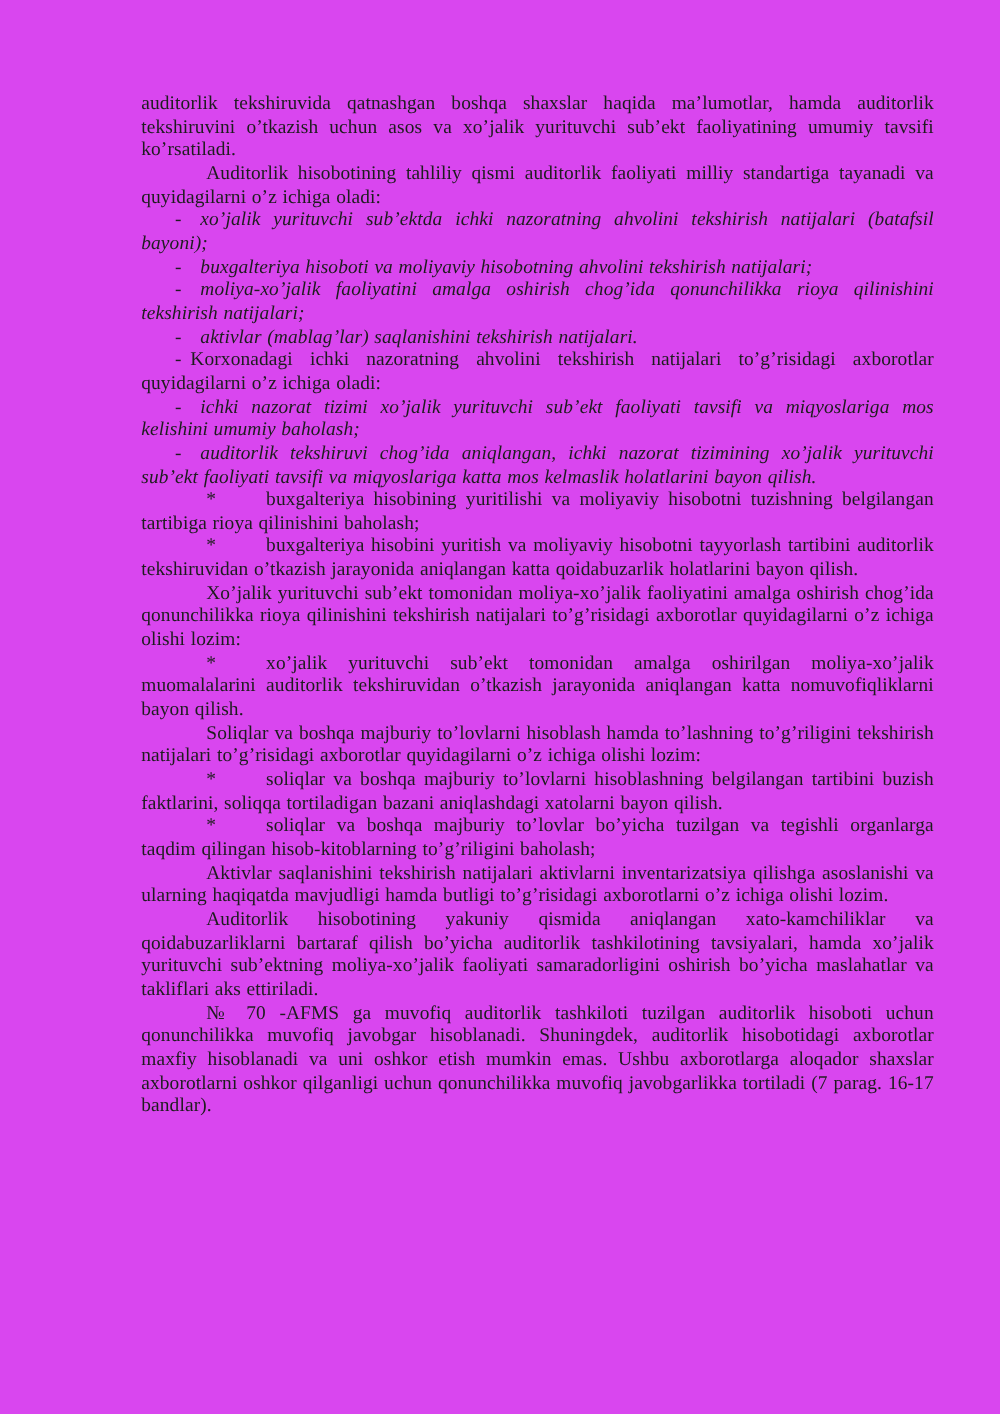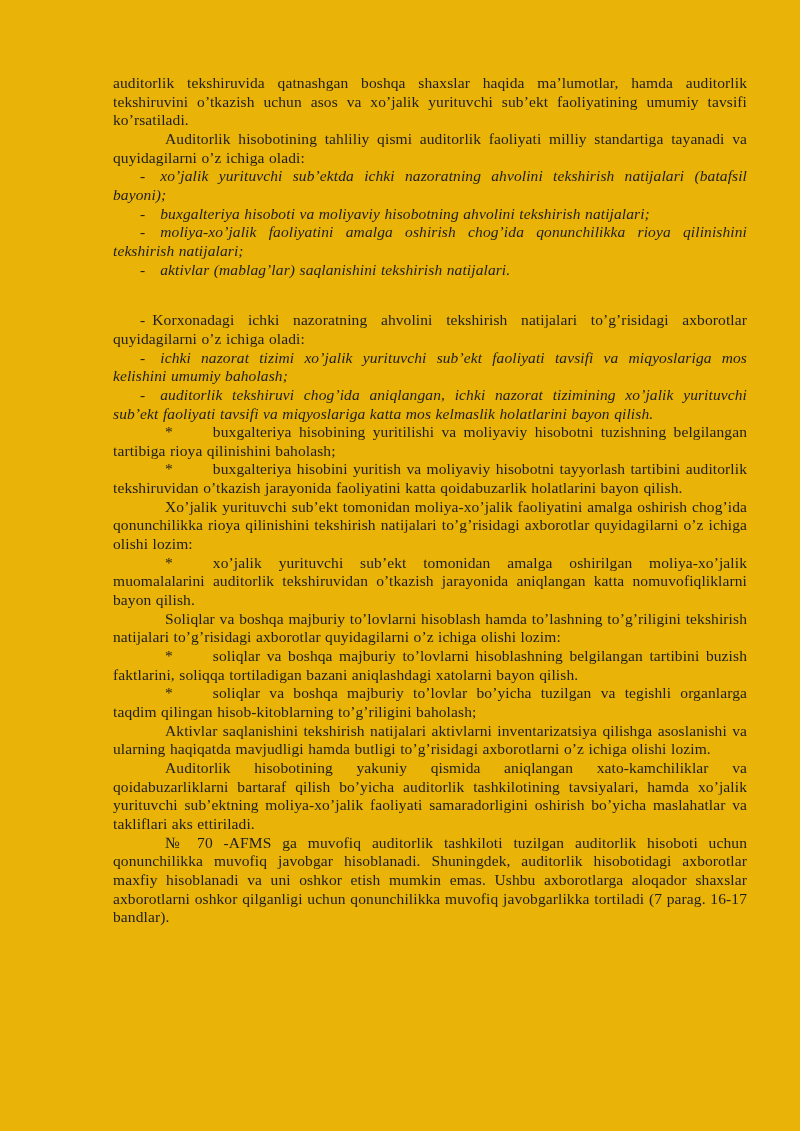--- a/index.html
+++ b/index.html
@@ -4,21 +4,21 @@
 <style>
   html, body {
     margin: 0;
     padding: 0;
     background: #fbfbf9;
   }
   .page {
     position: relative;
     width: 800px;
     height: 1131px;
-    background: #eab308;
+    background: #d946ef;
     overflow: hidden;
     font-family: "Liberation Serif", "DejaVu Serif", serif;
   }
   .text-block {
     position: absolute;
     left: 113px;
     top: 74px;
     width: 634px;
     font-size: 15.5px;
     line-height: 18.65px;
@@ -27,42 +27,42 @@
     letter-spacing: 0.1px;
     word-spacing: 0.5px;
   }
   .text-block p {
     margin: 0;
     padding: 0;
   }
   p.plain  { text-indent: 0; }
   p.indent { text-indent: 52px; }
   p.dash   { text-indent: 27px; font-style: italic; }
-  p.dash2  { text-indent: 27px; margin-top: 32px; }
+  p.dash2  { text-indent: 27px; }
   p.star   { text-indent: 52px; }
   p.dash  .bullet { padding-right: 15px; }
   p.dash2 .bullet { padding-right: 7px; }
   p.star  .bullet { padding-right: 40px; }
 </style>
 </head>
 <body>
 
 <div class="page">
   <div class="text-block" id="doc-text">
       <p class="plain"><span>auditorlik tekshiruvida qatnashgan boshqa shaxslar haqida ma’lumotlar, hamda auditorlik tekshiruvini o’tkazish uchun asos va xo’jalik yurituvchi sub’ekt faoliyatining umumiy tavsifi ko’rsatiladi.</span></p>
       <p class="indent"><span>Auditorlik hisobotining tahliliy qismi auditorlik faoliyati milliy standartiga tayanadi va quyidagilarni o’z ichiga oladi:</span></p>
       <p class="dash"><span class="bullet">-</span><span>xo’jalik yurituvchi sub’ektda ichki nazoratning ahvolini tekshirish natijalari (batafsil bayoni);</span></p>
       <p class="dash"><span class="bullet">-</span><span>buxgalteriya hisoboti va moliyaviy hisobotning ahvolini tekshirish natijalari;</span></p>
       <p class="dash"><span class="bullet">-</span><span>moliya-xo’jalik faoliyatini amalga oshirish chog’ida qonunchilikka rioya qilinishini tekshirish natijalari;</span></p>
       <p class="dash"><span class="bullet">-</span><span>aktivlar (mablag’lar) saqlanishini tekshirish natijalari.</span></p>
       <p class="dash2"><span class="bullet">-</span><span>Korxonadagi ichki nazoratning ahvolini tekshirish natijalari to’g’risidagi axborotlar quyidagilarni o’z ichiga oladi:</span></p>
       <p class="dash"><span class="bullet">-</span><span>ichki nazorat tizimi xo’jalik yurituvchi sub’ekt faoliyati tavsifi va miqyoslariga mos kelishini umumiy baholash;</span></p>
       <p class="dash"><span class="bullet">-</span><span>auditorlik tekshiruvi chog’ida aniqlangan, ichki nazorat tizimining xo’jalik yurituvchi sub’ekt faoliyati tavsifi va miqyoslariga katta mos kelmaslik holatlarini bayon qilish.</span></p>
       <p class="star"><span class="bullet">*</span><span>buxgalteriya hisobining yuritilishi va moliyaviy hisobotni tuzishning belgilangan tartibiga rioya qilinishini baholash;</span></p>
-      <p class="star"><span class="bullet">*</span><span>buxgalteriya hisobini yuritish va moliyaviy hisobotni tayyorlash tartibini auditorlik tekshiruvidan o’tkazish jarayonida faoliyatini katta qoidabuzarlik holatlarini bayon qilish.</span></p>
+      <p class="star"><span class="bullet">*</span><span>buxgalteriya hisobini yuritish va moliyaviy hisobotni tayyorlash tartibini auditorlik tekshiruvidan o’tkazish jarayonida aniqlangan katta qoidabuzarlik holatlarini bayon qilish.</span></p>
       <p class="indent"><span>Xo’jalik yurituvchi sub’ekt tomonidan moliya-xo’jalik faoliyatini amalga oshirish chog’ida qonunchilikka rioya qilinishini tekshirish natijalari to’g’risidagi axborotlar quyidagilarni o’z ichiga olishi lozim:</span></p>
       <p class="star"><span class="bullet">*</span><span>xo’jalik yurituvchi sub’ekt tomonidan amalga oshirilgan moliya-xo’jalik muomalalarini auditorlik tekshiruvidan o’tkazish jarayonida aniqlangan katta nomuvofiqliklarni bayon qilish.</span></p>
       <p class="indent"><span>Soliqlar va boshqa majburiy to’lovlarni hisoblash hamda to’lashning to’g’riligini tekshirish natijalari to’g’risidagi axborotlar quyidagilarni o’z ichiga olishi lozim:</span></p>
       <p class="star"><span class="bullet">*</span><span>soliqlar va boshqa majburiy to’lovlarni hisoblashning belgilangan tartibini buzish faktlarini, soliqqa tortiladigan bazani aniqlashdagi xatolarni bayon qilish.</span></p>
       <p class="star"><span class="bullet">*</span><span>soliqlar va boshqa majburiy to’lovlar bo’yicha tuzilgan va tegishli organlarga taqdim qilingan hisob-kitoblarning to’g’riligini baholash;</span></p>
       <p class="indent"><span>Aktivlar saqlanishini tekshirish natijalari aktivlarni inventarizatsiya qilishga asoslanishi va ularning haqiqatda mavjudligi hamda butligi to’g’risidagi axborotlarni o’z ichiga olishi lozim.</span></p>
       <p class="indent"><span>Auditorlik hisobotining yakuniy qismida aniqlangan xato-kamchiliklar va qoidabuzarliklarni bartaraf qilish bo’yicha auditorlik tashkilotining tavsiyalari, hamda xo’jalik yurituvchi sub’ektning moliya-xo’jalik faoliyati samaradorligini oshirish bo’yicha maslahatlar va takliflari aks ettiriladi.</span></p>
       <p class="indent"><span>№ 70 -AFMS ga muvofiq auditorlik tashkiloti tuzilgan auditorlik hisoboti uchun qonunchilikka muvofiq javobgar hisoblanadi. Shuningdek, auditorlik hisobotidagi axborotlar maxfiy hisoblanadi va uni oshkor etish mumkin emas. Ushbu axborotlarga aloqador shaxslar axborotlarni oshkor qilganligi uchun qonunchilikka muvofiq javobgarlikka tortiladi (7 parag. 16-17 bandlar).</span></p>
     </div>
 </div>

